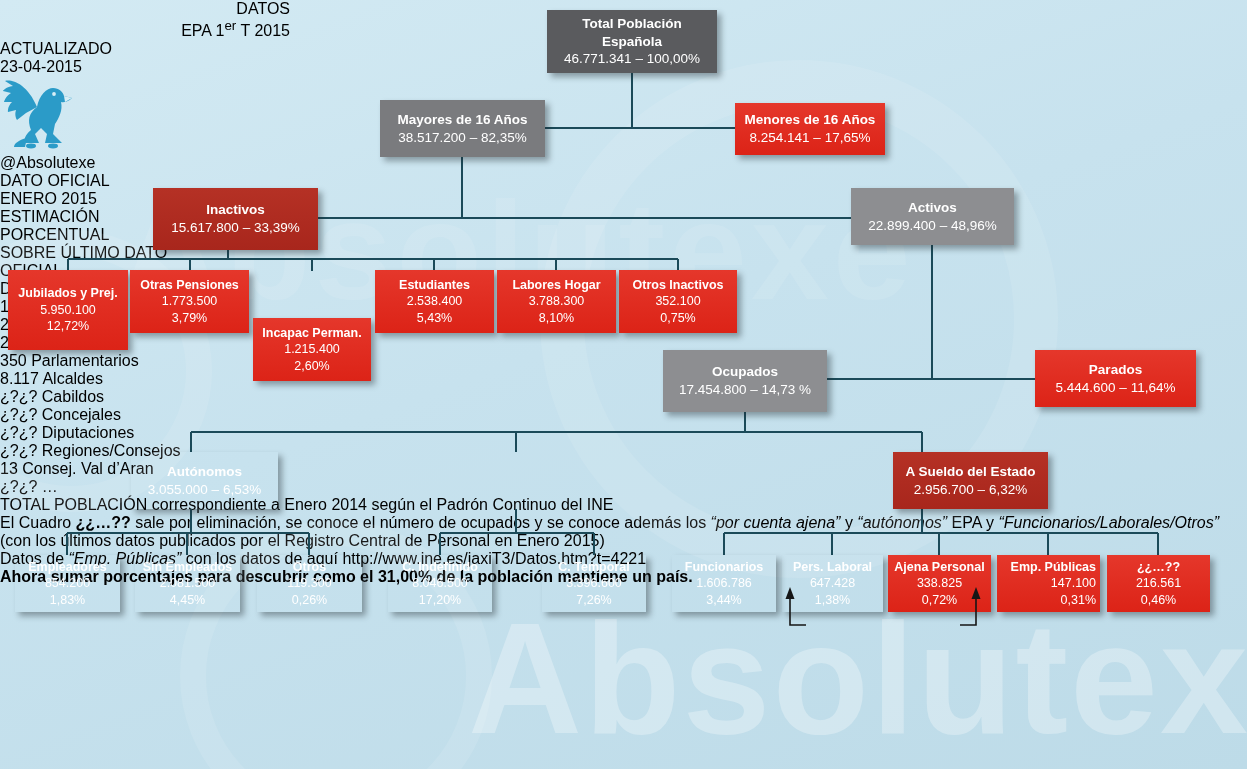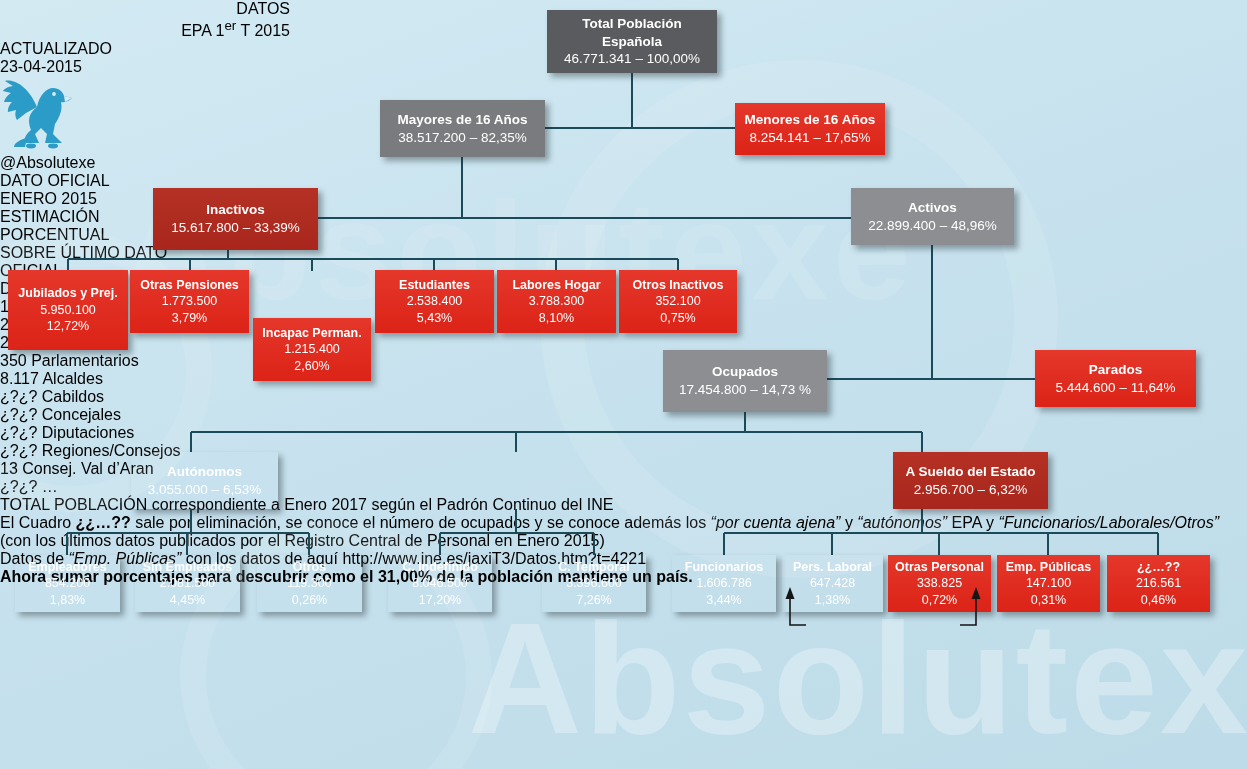--- a/index.html
+++ b/index.html
@@ -194,25 +194,25 @@
     <div class="nt">Funcionarios</div>
     <div class="nv">1.606.786</div>
     <div class="np">3,44%</div>
   </div>
   <div class="node c-red-med" style="left:782px;top:555px;width:101px;height:57px;">
     <div class="nt">Pers. Laboral</div>
     <div class="nv">647.428</div>
     <div class="np">1,38%</div>
   </div>
   <div class="node c-red" style="left:888px;top:555px;width:103px;height:57px;">
-    <div class="nt">Otras Personal</div>
+    <div class="nt">Ajena Personal</div>
     <div class="nv">338.825</div>
     <div class="np">0,72%</div>
   </div>
-  <div class="node c-red" style="left:997px;top:555px;width:103px;height:57px;">
+  <div class="node c-red" style="left:997px;top:555px;width:103px;height:57px;align-items:flex-end;">
     <div class="nt">Emp. Públicas</div>
     <div class="nv">147.100</div>
     <div class="np">0,31%</div>
   </div>
   <div class="node c-red" style="left:1107px;top:555px;width:103px;height:57px;">
     <div class="nt">¿¿…??</div>
     <div class="nv">216.561</div>
     <div class="np">0,46%</div>
   </div>
 
@@ -244,19 +244,19 @@
     <div class="ritem">8.117 Alcaldes</div>
     <div class="ritem">¿?¿? Cabildos</div>
     <div class="ritem">¿?¿? Concejales</div>
     <div class="ritem">¿?¿? Diputaciones</div>
     <div class="ritem">¿?¿? Regiones/Consejos</div>
     <div class="ritem">13 Consej. Val d’Aran</div>
     <div class="ritem">¿?¿? …</div>
   </div>
 
   <div class="notes">
-    <div class="nrow"><span>TOTAL POBLACIÓN correspondiente a Enero 2017 según el Padrón Continuo del INE</span></div>
+    <div class="nrow"><span>TOTAL POBLACIÓN correspondiente a Enero 2014 según el Padrón Continuo del INE</span></div>
     <div class="nrow"><span>El Cuadro </span><span style="font-weight: 700;">¿¿…??</span><span> sale por eliminación, se conoce el número de ocupados y se conoce además los </span><span style="font-style: italic;">“por cuenta ajena”</span><span>  y </span><span style="font-style: italic;">“autónomos”</span><span>  EPA y </span><span style="font-style: italic;">“Funcionarios/Laborales/Otros”</span><span> (con los últimos datos publicados por el Registro Central de Personal en Enero 2015)</span></div>
     <div class="nrow"><span>Datos de </span><span style="font-style: italic;">“Emp. Públicas”</span><span> con los datos de aquí http://www.ine.es/jaxiT3/Datos.htm?t=4221</span></div>
     <div class="nrow"><span style="font-weight: 700;">Ahora sumar porcentajes para descubrir como el 31,00% de la población mantiene un país.</span></div>
   </div>
 
 </div>
 
 </body></html>

